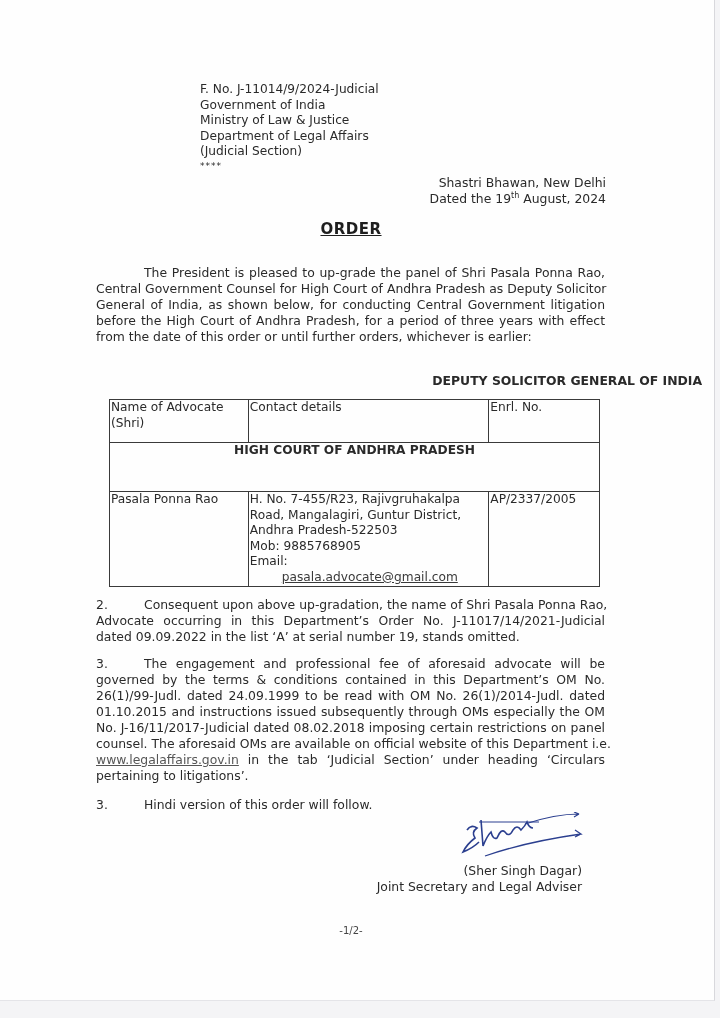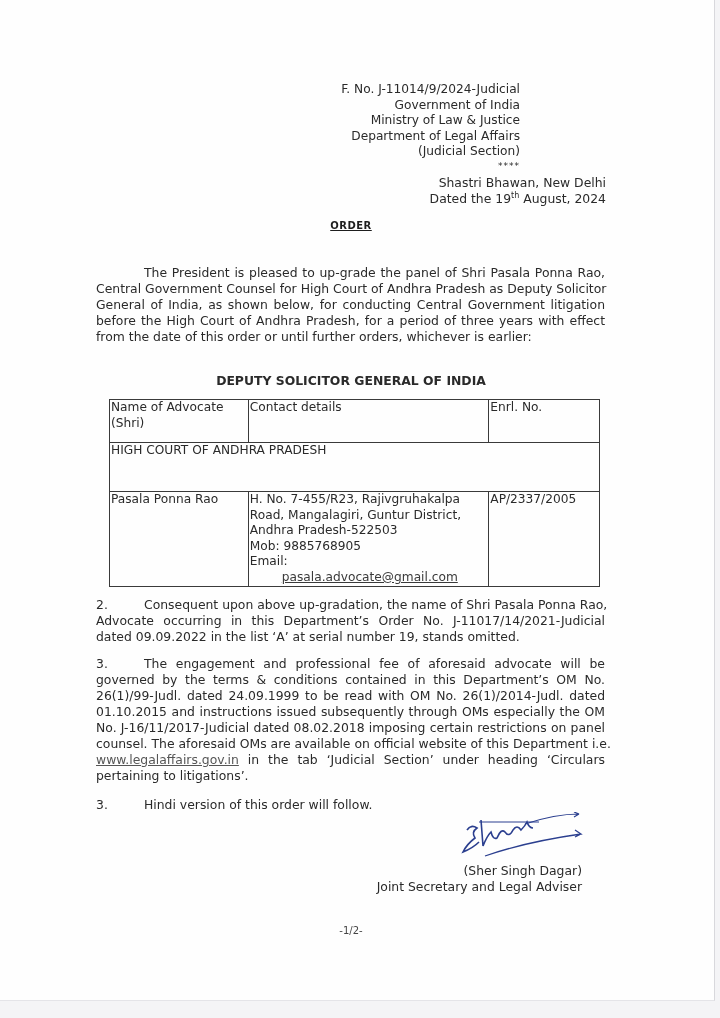--- a/index.html
+++ b/index.html
@@ -8,38 +8,38 @@
     background: #f4f4f6;
     font-family: "DejaVu Sans", sans-serif;
     color: #2a2a2a;
   }
   .page {
     position: absolute; left: 0; top: 0; width: 714px; height: 1000px;
     background: #fefefe;
     border-right: 1px solid #d8d8dc;
     border-bottom: 1px solid #e4e4e8;
   }
-  .header-block { position: absolute; left: 200px; width: 320px; top: 82px; text-align: right; font-size: 12.2px; line-height: 15.6px; }
+  .header-block { position: absolute; left: 200px; width: 320px; top: 82px; text-align: left; font-size: 12.2px; line-height: 15.6px; }
   .header-block div { white-space: nowrap; }
   .stars { font-size: 9px; letter-spacing: 1px; line-height: 12px; }
   .place { position: absolute; right: 108px; top: 175px; text-align: right; font-size: 12.4px; line-height: 16px; }
-  .order-title { position: absolute; left: 0; width: 702px; top: 220px; text-align: center; font-weight: bold; font-size: 10px; text-decoration: underline; letter-spacing: 0.5px; color: #1e1e1e; }
+  .order-title { position: absolute; left: 0; width: 702px; top: 220px; text-align: center; font-weight: bold; font-size: 15px; text-decoration: underline; letter-spacing: 0.5px; color: #1e1e1e; }
   .para { position: absolute; left: 96px; width: 509px; font-size: 12.4px; line-height: 16px; text-align: justify; }
   .para .line { display: block; text-align: justify; text-align-last: justify; white-space: nowrap; height: 16px; }
   .para .line.last { text-align-last: left; }
   .indent { display: inline-block; width: 48px; }
-  .tbl-title { position: absolute; left: 0; width: 702px; top: 373px; text-align: center; font-weight: bold; font-size: 12.4px; }
+  .tbl-title { position: absolute; left: 0; width: 702px; top: 373px; text-align: right; font-weight: bold; font-size: 12.4px; }
   table.panel {
     position: absolute; left: 109px; top: 399px; width: 491px;
     border-collapse: collapse; font-size: 12.2px; line-height: 15.6px;
   }
   table.panel td { border: 1px solid #3a3a3a; vertical-align: top; padding: 0 1px; }
   .c1 { width: 137px; } .c2 { width: 238px; } .c3 { width: 108px; }
   .hdr-row td { height: 42px; }
-  .court-row td { height: 48px; vertical-align: bottom; font-weight: normal; padding-bottom: 4px; }
+  .court-row td { height: 48px; text-align: center; vertical-align: bottom; font-weight: bold; padding-bottom: 4px; }
   .data-row td { height: 78px; }
   .email { text-decoration: underline; color: #3a3a3a; padding-left: 32px; }
   .link { text-decoration: underline; color: #555; }
   sup { font-size: 8px; vertical-align: top; position: relative; top: -3px; }
   .sig { position: absolute; left: 455px; top: 812px; width: 135px; height: 50px; }
   .signer { position: absolute; right: 132px; top: 863px; text-align: right; font-size: 12.4px; line-height: 16px; }
   .pageno { position: absolute; left: 0; width: 702px; top: 925px; text-align: center; font-size: 10px; color: #444; }
 </style>
 </head>
 <body>

